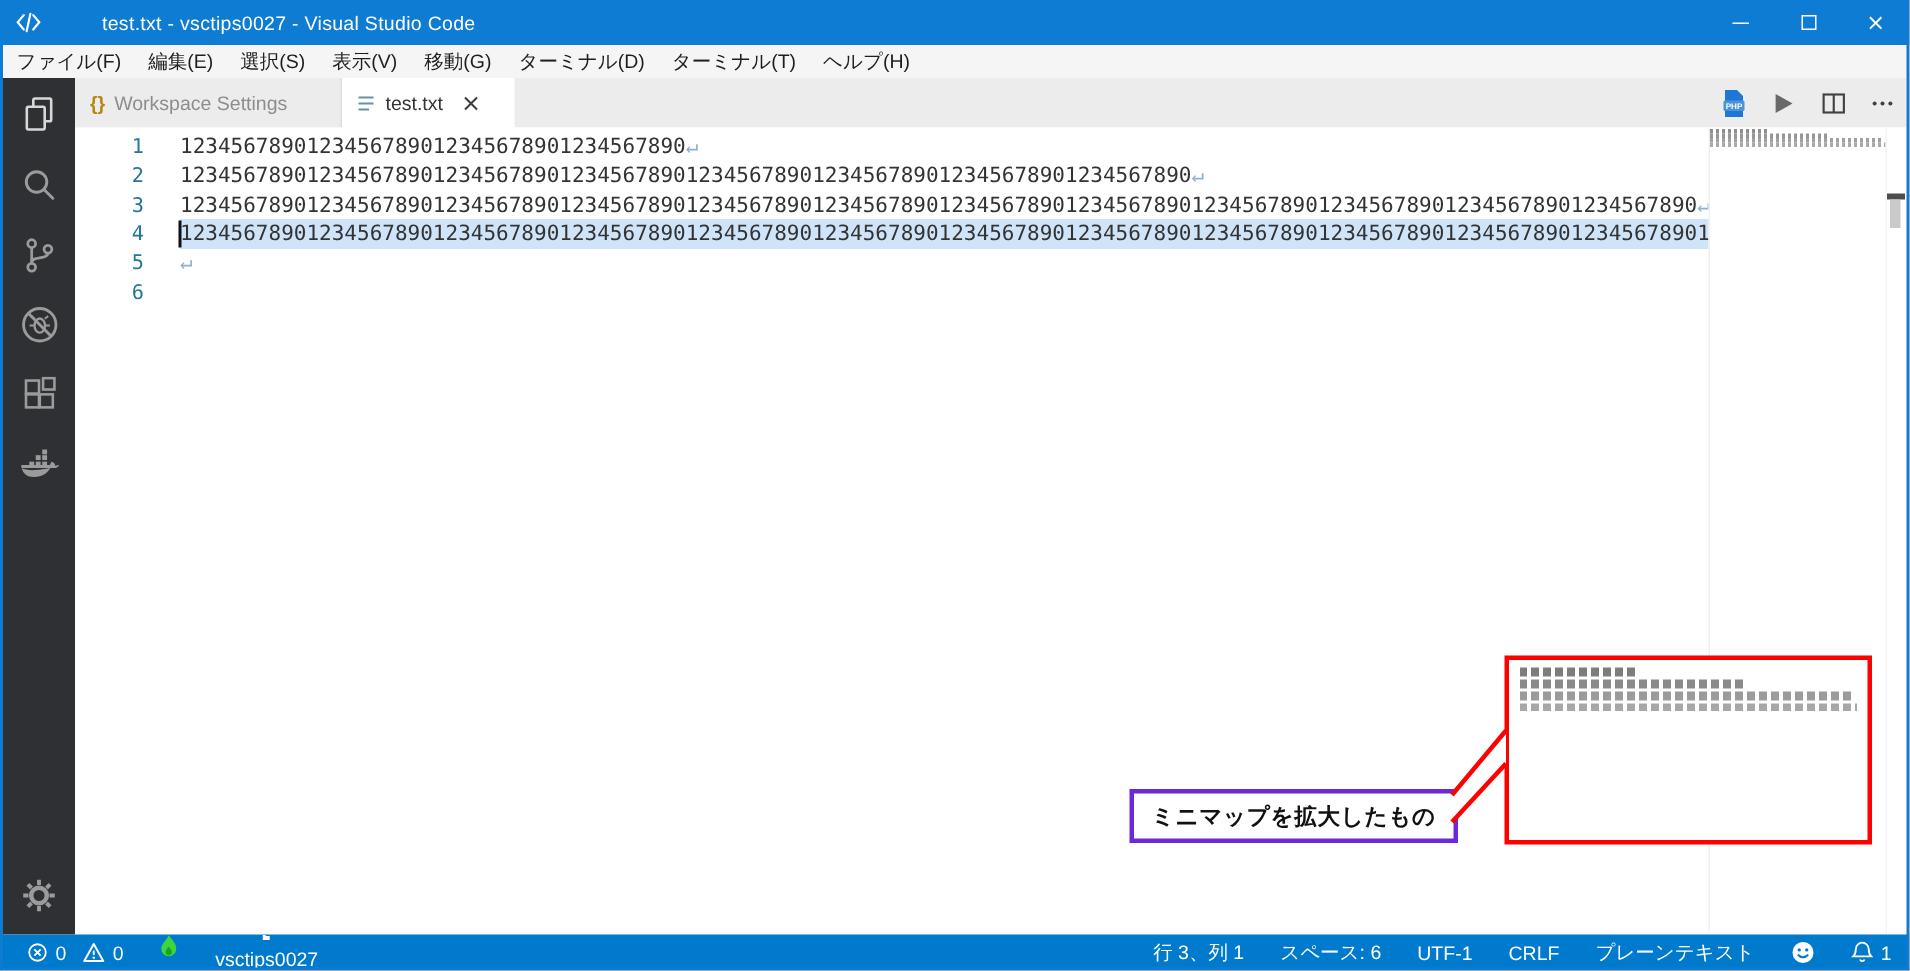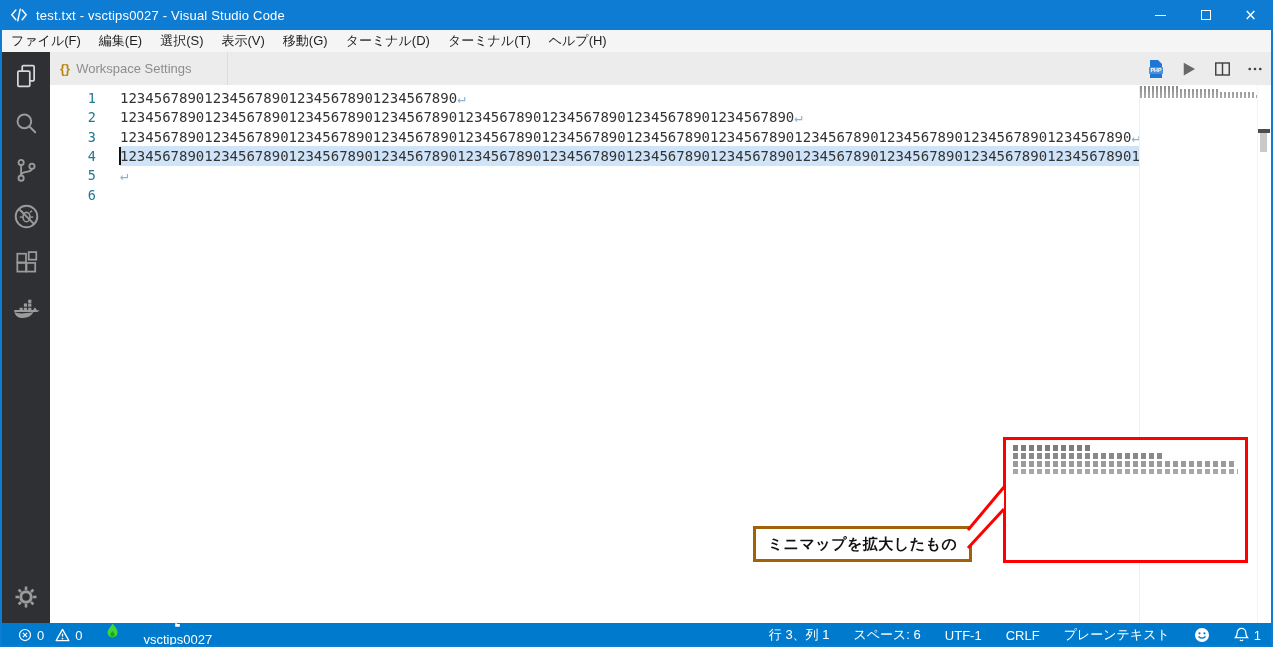--- a/index.html
+++ b/index.html
@@ -8,21 +8,21 @@
             font-family:"Liberation Sans","DejaVu Sans",sans-serif; }
   .edge { position:absolute; background:#0f7cd4; z-index:70; }
   .edge.l { left:0; top:0; width:2px; height:647px; }
   .edge.r { right:0; top:0; width:2px; height:647px; }
   .edge.b { left:0; bottom:0; width:1273px; height:2px; }
 
   
   .titlebar { position:absolute; left:0; top:0; width:1273px; height:30px; background:#0f7cd4;
               display:flex; align-items:center; color:#fff; font-size:13px; }
   .tb-logo { width:18px; height:16px; margin:0 8px 0 10px; }
-  .tb-title { flex:0 0 auto; letter-spacing:.2px; }
+  .tb-title { flex:0 0 auto; letter-spacing:.2px;margin-left:32px; }
   .tb-spacer { flex:1; }
   .tb-btn { width:45px; height:30px; display:flex; align-items:center; justify-content:center; }
   .glyph-min { width:11px; height:1px; background:#fff; }
   .glyph-max { width:10px; height:10px; border:1px solid #fff; }
   .glyph-close { color:#fff; font-size:15px; line-height:1; font-family:"DejaVu Sans",sans-serif; }
 
   
   .menubar { position:absolute; left:0; top:30px; width:1273px; height:22px; background:#f5f5f5;
              display:flex; align-items:center; font-size:13px; color:#1e1e1e; padding-left:2px; }
   .menu-item { padding:12px 9px; height:22px; display:flex; align-items:center; cursor:default; }
@@ -66,21 +66,21 @@
 
   
   .zoombox { position:absolute; left:1003px; top:437px; width:245px; height:126px; background:#fff;
              border:3px solid #f00; z-index:55; padding:5px 7px 0 7px; }
   .zb-row { margin-bottom:2px; }
   .zb-row.w1 { width:34%; height:6px; background:repeating-linear-gradient(90deg,#7d7d7d 0 5px,transparent 5px 8px); }
   .zb-row.w2 { width:67%; height:6px; background:repeating-linear-gradient(90deg,#8a8a8a 0 5px,transparent 5px 8px); }
   .zb-row.w3 { width:99%; height:6px; background:repeating-linear-gradient(90deg,#9b9b9b 0 5px,transparent 5px 8px); }
   .zb-row.w4 { width:100%; height:5px; background:repeating-linear-gradient(90deg,#a7a7a7 0 5px,transparent 5px 8px); }
   .callout-label { position:absolute; left:753px; top:526px; width:219px; height:36px; background:#fff;
-                   border:3px solid #a16207; z-index:56; display:flex; align-items:center; justify-content:center;
+                   border:3px solid #6d28d9; z-index:56; display:flex; align-items:center; justify-content:center;
                    font-size:15px; font-weight:bold; color:#111; letter-spacing:.5px; }
   .tail-svg { position:absolute; left:0; top:0; width:1273px; height:647px; z-index:60; pointer-events:none; }
 
   
   .statusbar { position:absolute; left:0; bottom:0; width:1273px; height:24px; background:#007acc; color:#fff;
                font-size:13px; display:flex; align-items:center; z-index:65; }
   .sb-left { display:flex; align-items:center; padding-left:16px; gap:6px; }
   .sb-item { display:flex; align-items:center; gap:5px; height:24px; padding:0 2px; }
   .sb-right { margin-left:auto; display:flex; align-items:center; gap:20px; padding-right:10px; }
   .gap-l { margin-left:14px;flex-direction:column; }
@@ -189,20 +189,33 @@
         </g>
       </svg>
     </div>
   </div>
 
   <div class="tabstrip">
     <div class="tab inactive">
       <span class="braces">{}</span>
       <span class="tab-label">Workspace Settings</span>
     </div>
+    <div class="tab active">
+      <svg width="13" height="14" viewBox="0 0 13 14" style="margin-right:6px;">
+        <line x1="1" y1="3" x2="11" y2="3" stroke="#6d8ea4" stroke-width="1.4"></line>
+        <line x1="1" y1="7" x2="11" y2="7" stroke="#6d8ea4" stroke-width="1.4"></line>
+        <line x1="1" y1="11" x2="8" y2="11" stroke="#6d8ea4" stroke-width="1.4"></line>
+      </svg>
+      <span class="tab-label">test.txt</span>
+      <span class="tab-close">
+        <svg width="10" height="10" viewBox="0 0 10 10">
+            <path d="M1 1 L9 9 M9 1 L1 9" stroke="#3c3c3c" stroke-width="1.4"></path>
+          </svg>
+      </span>
+    </div>
     <div class="editor-actions">
       <div class="ea-icon">
         <svg width="16" height="20" viewBox="0 0 16 20">
           <path d="M2 1 h8 l4 4 v14 h-12 Z" fill="#1f77d4"></path>
           <rect x="1" y="8" width="14" height="7" rx="1" fill="#4a92de"></rect>
           <text x="8" y="13.4" font-size="5.4" font-weight="bold" fill="#fff" text-anchor="middle" font-family="Liberation Sans, sans-serif">PHP</text>
         </svg>
       </div>
       <div class="ea-icon">
         <svg width="18" height="18" viewBox="0 0 24 24">

